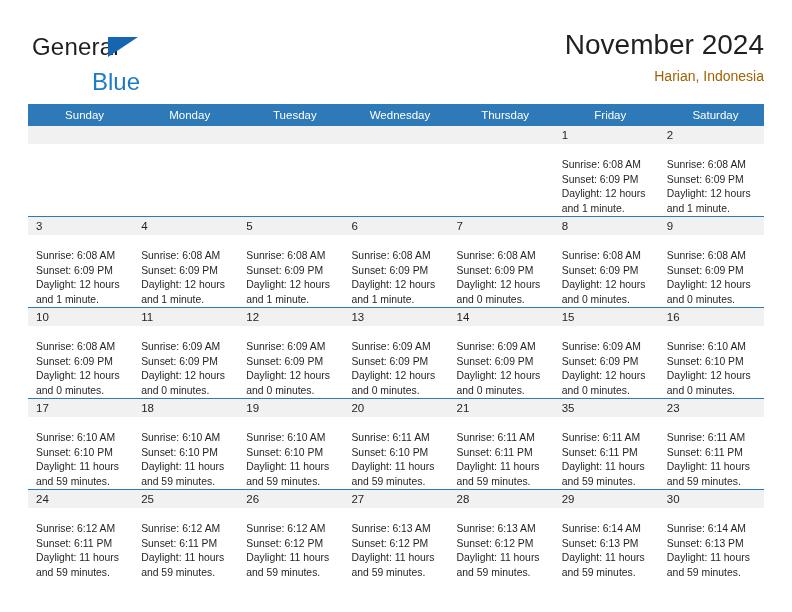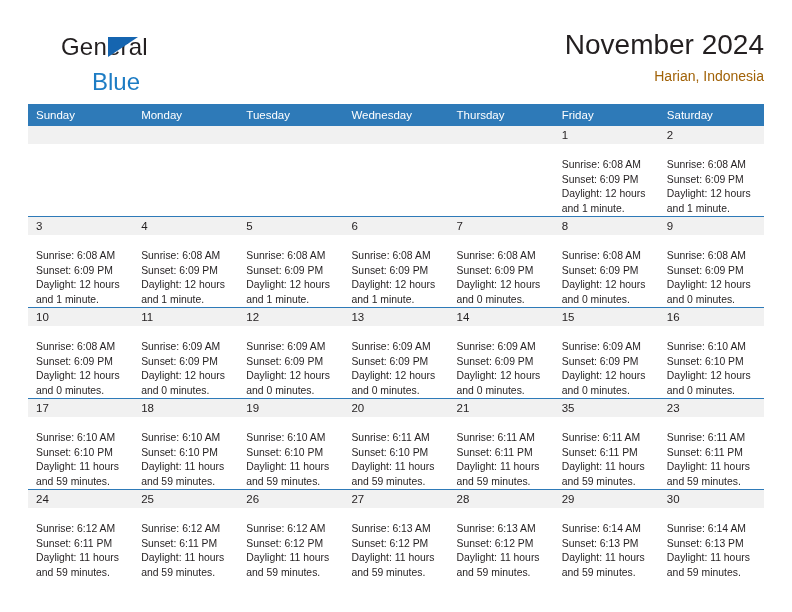--- a/index.html
+++ b/index.html
@@ -38,21 +38,20 @@
   }
   .brand-general {
     position: absolute;
     left: 0;
     top: 0;
     font-size: 24px;
     letter-spacing: 0.2px;
     color: #231f20;
     line-height: 26px;
     white-space: nowrap;
-    margin-left: 29px;
   }
   .brand-tri {
     position: absolute;
     left: 76px;
     top: 3px;
     width: 0;
     height: 0;
     border-left: 30px solid #1565b0;
     border-bottom: 20px solid transparent;
   }
@@ -92,20 +91,21 @@
   .calendar {
     position: absolute;
     left: 28px;
     top: 104px;
     width: 736px;
   }
   .dow-row {
     display: flex;
     background: #2e7ab8;
     height: 22px;
+    text-align: center;
   }
   .dow {
     flex: 1 1 0;
     color: #ffffff;
     font-size: 11.5px;
     line-height: 22px;
     padding-left: 8px;
     box-sizing: border-box;
     white-space: nowrap;
     overflow: hidden;

